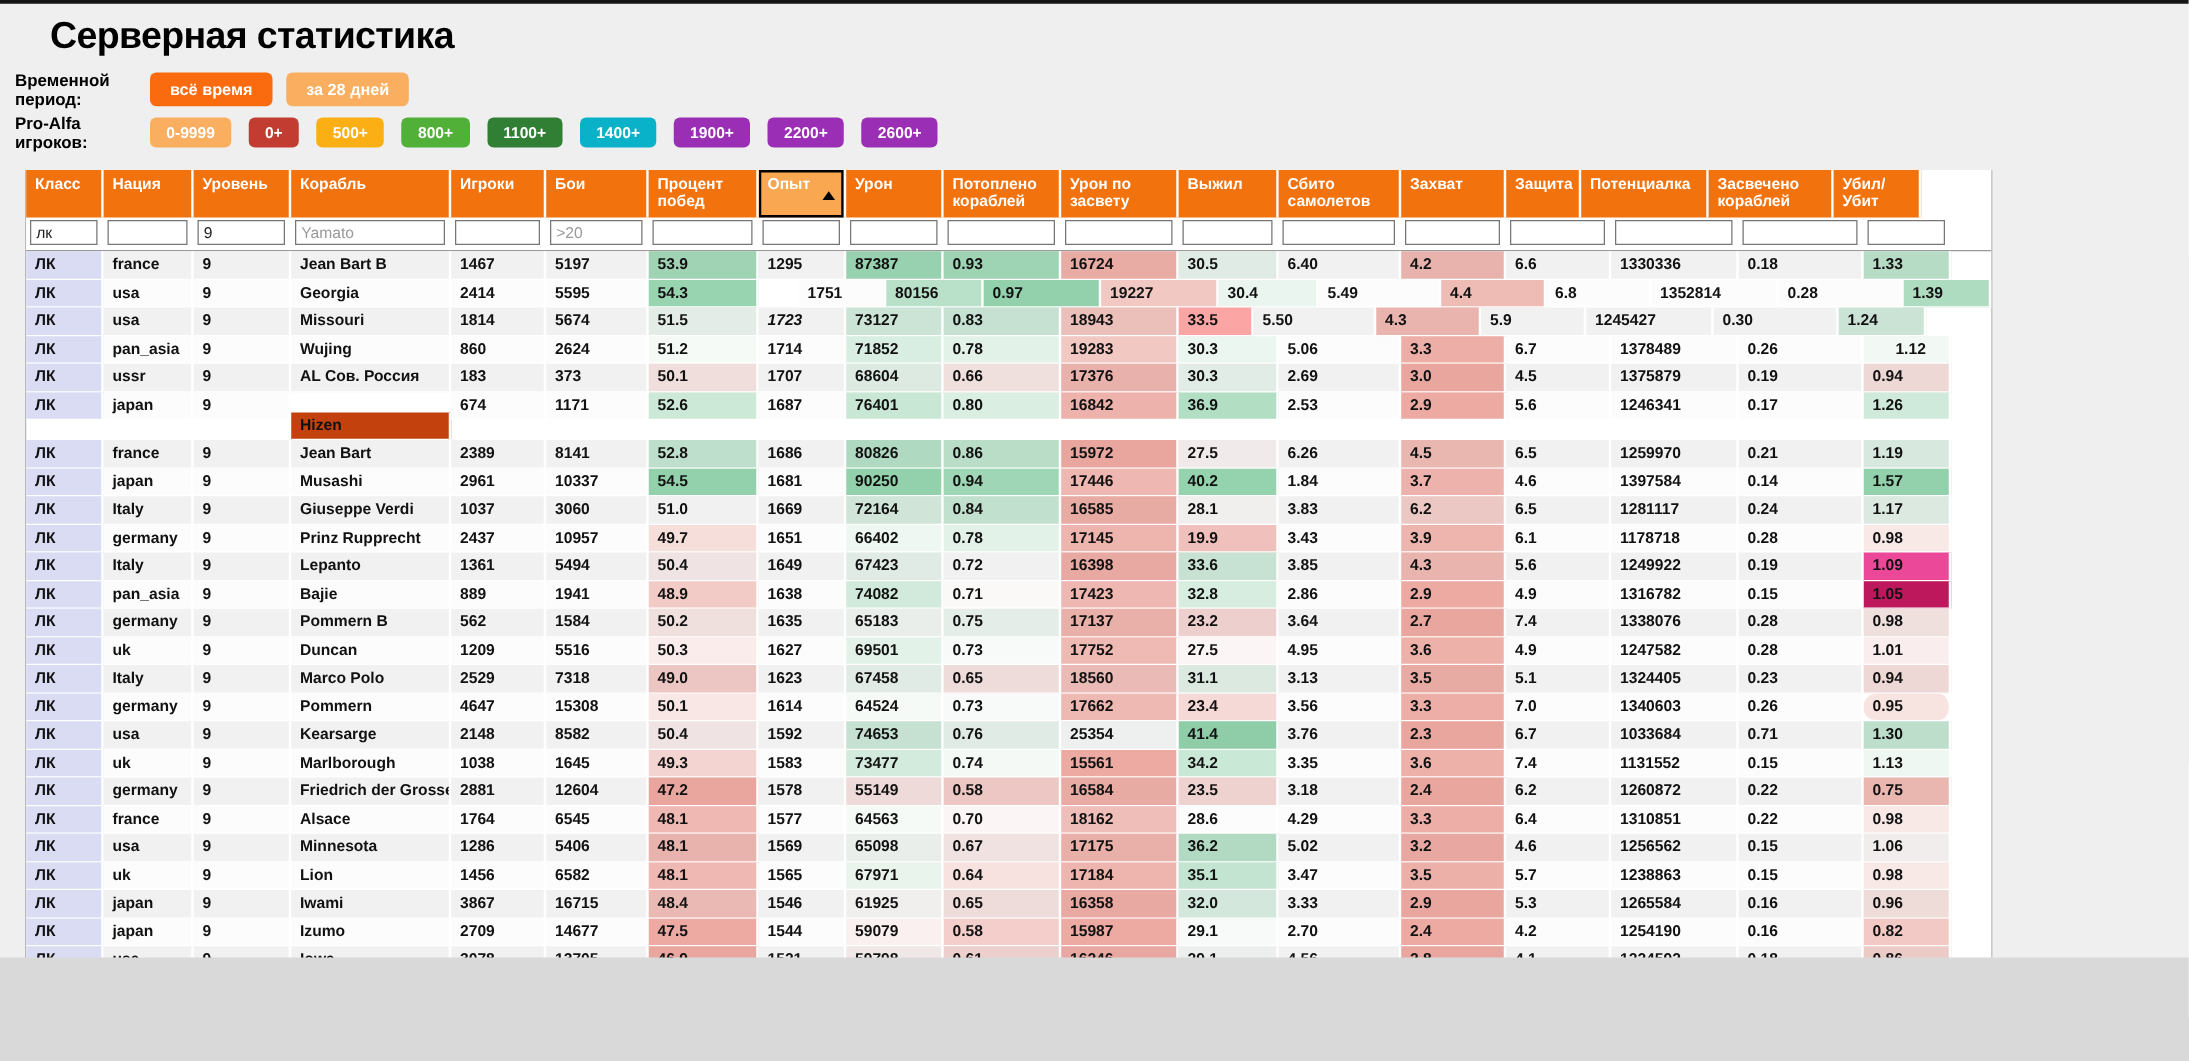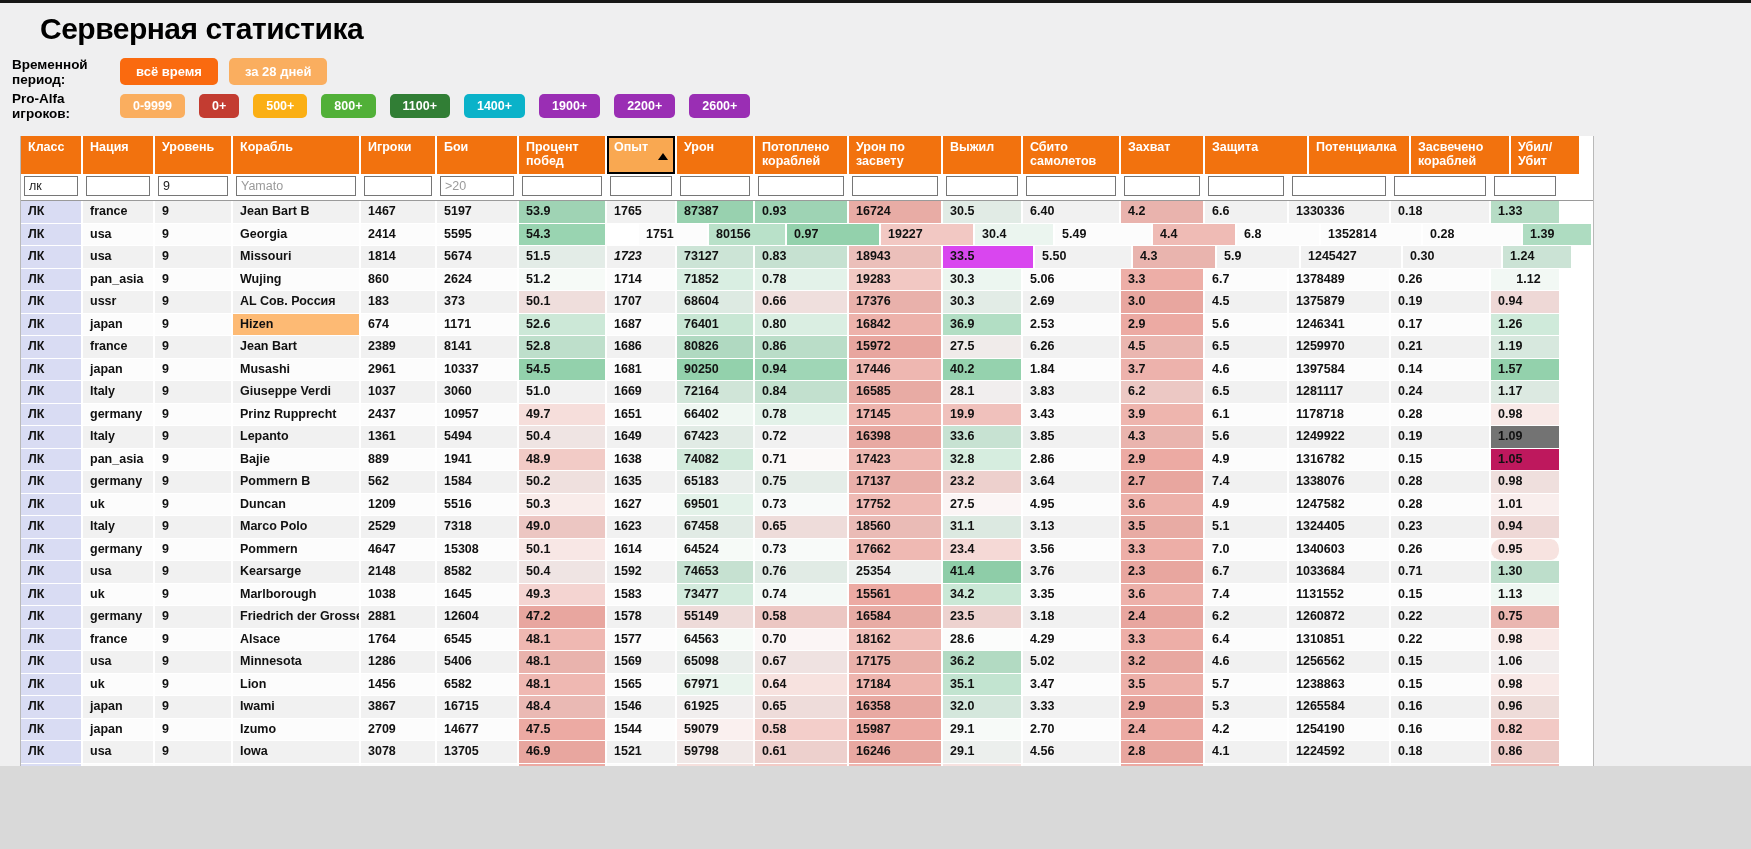--- a/index.html
+++ b/index.html
@@ -60,21 +60,21 @@
       <div class="hcell" style="width: 76px;"><span>Игроки</span></div>
       <div class="hcell" style="width: 82px;"><span>Бои</span></div>
       <div class="hcell" style="width: 88px;"><span>Процент побед</span></div>
       <div class="hcell sorted" style="width: 70px;"><span>Опыт</span><i class="tri"></i></div>
       <div class="hcell" style="width: 78px;"><span>Урон</span></div>
       <div class="hcell" style="width: 94px;"><span>Потоплено кораблей</span></div>
       <div class="hcell" style="width: 94px;"><span>Урон по засвету</span></div>
       <div class="hcell" style="width: 80px;"><span>Выжил</span></div>
       <div class="hcell" style="width: 98px;"><span>Сбито самолетов</span></div>
       <div class="hcell" style="width: 84px;"><span>Захват</span></div>
-      <div class="hcell" style="width: 104px;"><span>Защита</span></div>
+      <div class="hcell" style="width: 60px;"><span>Защита</span></div>
       <div class="hcell" style="width: 102px;"><span>Потенциалка</span></div>
       <div class="hcell" style="width: 100px;"><span>Засвечено кораблей</span></div>
       <div class="hcell" style="width: 70px;"><span>Убил/Убит</span></div>
     </div>
   <div class="trow filterrow" id="tfilter">
       <div class="fcell" style="width: 62px;"><input type="text" value="лк" style=""></div>
       <div class="fcell" style="width: 72px;"><input type="text" style=""></div>
       <div class="fcell" style="width: 78px;"><input type="text" value="9" style=""></div>
       <div class="fcell" style="width: 128px;"><input type="text" placeholder="Yamato" style=""></div>
       <div class="fcell" style="width: 76px;"><input type="text" style=""></div>
@@ -94,21 +94,21 @@
     </div>
   <div id="tbody">
       <div class="trow">
         <div class="cell" style="width: 62px; background-color: rgb(217, 220, 243);">ЛК</div>
         <div class="cell" style="width: 72px; background-color: rgb(241, 241, 241);">france</div>
         <div class="cell" style="width: 78px; background-color: rgb(241, 241, 241);">9</div>
         <div class="cell" style="width: 128px; background-color: rgb(241, 241, 241);">Jean Bart B</div>
         <div class="cell" style="width: 76px; background-color: rgb(241, 241, 241);">1467</div>
         <div class="cell" style="width: 82px; background-color: rgb(241, 241, 241);">5197</div>
         <div class="cell" style="width: 88px; background-color: rgb(159, 211, 180);">53.9</div>
-        <div class="cell" style="width: 70px; background-color: rgb(241, 241, 241);">1765</div>
+        <div class="cell" style="width: 70px; background-color: rgb(241, 241, 241);">1295</div>
         <div class="cell" style="width: 78px; background-color: rgb(152, 209, 175);">87387</div>
         <div class="cell" style="width: 94px; background-color: rgb(158, 211, 180);">0.93</div>
         <div class="cell" style="width: 94px; background-color: rgb(232, 172, 165);">16724</div>
         <div class="cell" style="width: 80px; background-color: rgb(225, 235, 229);">30.5</div>
         <div class="cell" style="width: 98px; background-color: rgb(241, 241, 241);">6.40</div>
         <div class="cell" style="width: 84px; background-color: rgb(233, 179, 173);">4.2</div>
         <div class="cell" style="width: 84px; background-color: rgb(241, 241, 241);">6.6</div>
         <div class="cell" style="width: 102px; background-color: rgb(241, 241, 241);">1330336</div>
         <div class="cell" style="width: 100px; background-color: rgb(241, 241, 241);">0.18</div>
         <div class="cell" style="width: 70px; background-color: rgb(182, 220, 197);">1.33</div>
@@ -138,21 +138,21 @@
         <div class="cell" style="width: 72px; background-color: rgb(241, 241, 241);">usa</div>
         <div class="cell" style="width: 78px; background-color: rgb(241, 241, 241);">9</div>
         <div class="cell" style="width: 128px; background-color: rgb(241, 241, 241);">Missouri</div>
         <div class="cell" style="width: 76px; background-color: rgb(241, 241, 241);">1814</div>
         <div class="cell" style="width: 82px; background-color: rgb(241, 241, 241);">5674</div>
         <div class="cell" style="width: 88px; background-color: rgb(227, 236, 231);">51.5</div>
         <div class="cell" style="width: 70px; background-color: rgb(241, 241, 241); font-style: italic;">1723</div>
         <div class="cell" style="width: 78px; background-color: rgb(204, 228, 214);">73127</div>
         <div class="cell" style="width: 94px; background-color: rgb(198, 225, 209);">0.83</div>
         <div class="cell" style="width: 94px; background-color: rgb(235, 191, 186);">18943</div>
-        <div class="cell" style="width: 92px; background-color: #d946ef;">33.5</div>
+        <div class="cell" style="width: 60px; background-color: #fca5a5;">33.5</div>
         <div class="cell" style="width: 98px; background-color: rgb(241, 241, 241);">5.50</div>
         <div class="cell" style="width: 84px; background-color: rgb(233, 180, 174);">4.3</div>
         <div class="cell" style="width: 84px; background-color: rgb(241, 241, 241);">5.9</div>
         <div class="cell" style="width: 102px; background-color: rgb(241, 241, 241);">1245427</div>
         <div class="cell" style="width: 100px; background-color: rgb(241, 241, 241);">0.30</div>
         <div class="cell" style="width: 70px; background-color: rgb(203, 227, 213);">1.24</div>
       </div>
       <div class="trow">
         <div class="cell" style="width: 62px; background-color: rgb(217, 220, 243);">ЛК</div>
         <div class="cell" style="width: 72px; background-color: rgb(252, 252, 252);">pan_asia</div>
@@ -190,21 +190,21 @@
         <div class="cell" style="width: 84px; background-color: rgb(232, 166, 159);">3.0</div>
         <div class="cell" style="width: 84px; background-color: rgb(241, 241, 241);">4.5</div>
         <div class="cell" style="width: 102px; background-color: rgb(241, 241, 241);">1375879</div>
         <div class="cell" style="width: 100px; background-color: rgb(241, 241, 241);">0.19</div>
         <div class="cell" style="width: 70px; background-color: rgb(238, 216, 214);">0.94</div>
       </div>
       <div class="trow">
         <div class="cell" style="width: 62px; background-color: rgb(217, 220, 243);">ЛК</div>
         <div class="cell" style="width: 72px; background-color: rgb(252, 252, 252);">japan</div>
         <div class="cell" style="width: 78px; background-color: rgb(252, 252, 252);">9</div>
-        <div class="cell" style="width: 128px; background-color: #fdba74;">Hizen</div>
+        <div class="cell" style="width: 128px; background-color: #c2410c; margin-top: 16px;">Hizen</div>
         <div class="cell" style="width: 76px; background-color: rgb(252, 252, 252);">674</div>
         <div class="cell" style="width: 82px; background-color: rgb(252, 252, 252);">1171</div>
         <div class="cell" style="width: 88px; background-color: rgb(204, 232, 215);">52.6</div>
         <div class="cell" style="width: 70px; background-color: rgb(252, 252, 252);">1687</div>
         <div class="cell" style="width: 78px; background-color: rgb(200, 231, 212);">76401</div>
         <div class="cell" style="width: 94px; background-color: rgb(218, 238, 226);">0.80</div>
         <div class="cell" style="width: 94px; background-color: rgb(237, 178, 171);">16842</div>
         <div class="cell" style="width: 80px; background-color: rgb(178, 222, 196);">36.9</div>
         <div class="cell" style="width: 98px; background-color: rgb(252, 252, 252);">2.53</div>
         <div class="cell" style="width: 84px; background-color: rgb(236, 170, 163);">2.9</div>
@@ -304,21 +304,21 @@
         <div class="cell" style="width: 70px; background-color: rgb(241, 241, 241);">1649</div>
         <div class="cell" style="width: 78px; background-color: rgb(225, 235, 229);">67423</div>
         <div class="cell" style="width: 94px; background-color: rgb(241, 241, 241);">0.72</div>
         <div class="cell" style="width: 94px; background-color: rgb(232, 169, 162);">16398</div>
         <div class="cell" style="width: 80px; background-color: rgb(199, 226, 210);">33.6</div>
         <div class="cell" style="width: 98px; background-color: rgb(241, 241, 241);">3.85</div>
         <div class="cell" style="width: 84px; background-color: rgb(233, 180, 174);">4.3</div>
         <div class="cell" style="width: 84px; background-color: rgb(241, 241, 241);">5.6</div>
         <div class="cell" style="width: 102px; background-color: rgb(241, 241, 241);">1249922</div>
         <div class="cell" style="width: 100px; background-color: rgb(241, 241, 241);">0.19</div>
-        <div class="cell" style="width: 70px; background-color: #737373;">1.09</div>
+        <div class="cell" style="width: 70px; background-color: #ec4899;">1.09</div>
       </div>
       <div class="trow">
         <div class="cell" style="width: 62px; background-color: rgb(217, 220, 243);">ЛК</div>
         <div class="cell" style="width: 72px; background-color: rgb(252, 252, 252);">pan_asia</div>
         <div class="cell" style="width: 78px; background-color: rgb(252, 252, 252);">9</div>
         <div class="cell" style="width: 128px; background-color: rgb(252, 252, 252);">Bajie</div>
         <div class="cell" style="width: 76px; background-color: rgb(252, 252, 252);">889</div>
         <div class="cell" style="width: 82px; background-color: rgb(252, 252, 252);">1941</div>
         <div class="cell" style="width: 88px; background-color: rgb(242, 203, 198);">48.9</div>
         <div class="cell" style="width: 70px; background-color: rgb(252, 252, 252);">1638</div>

